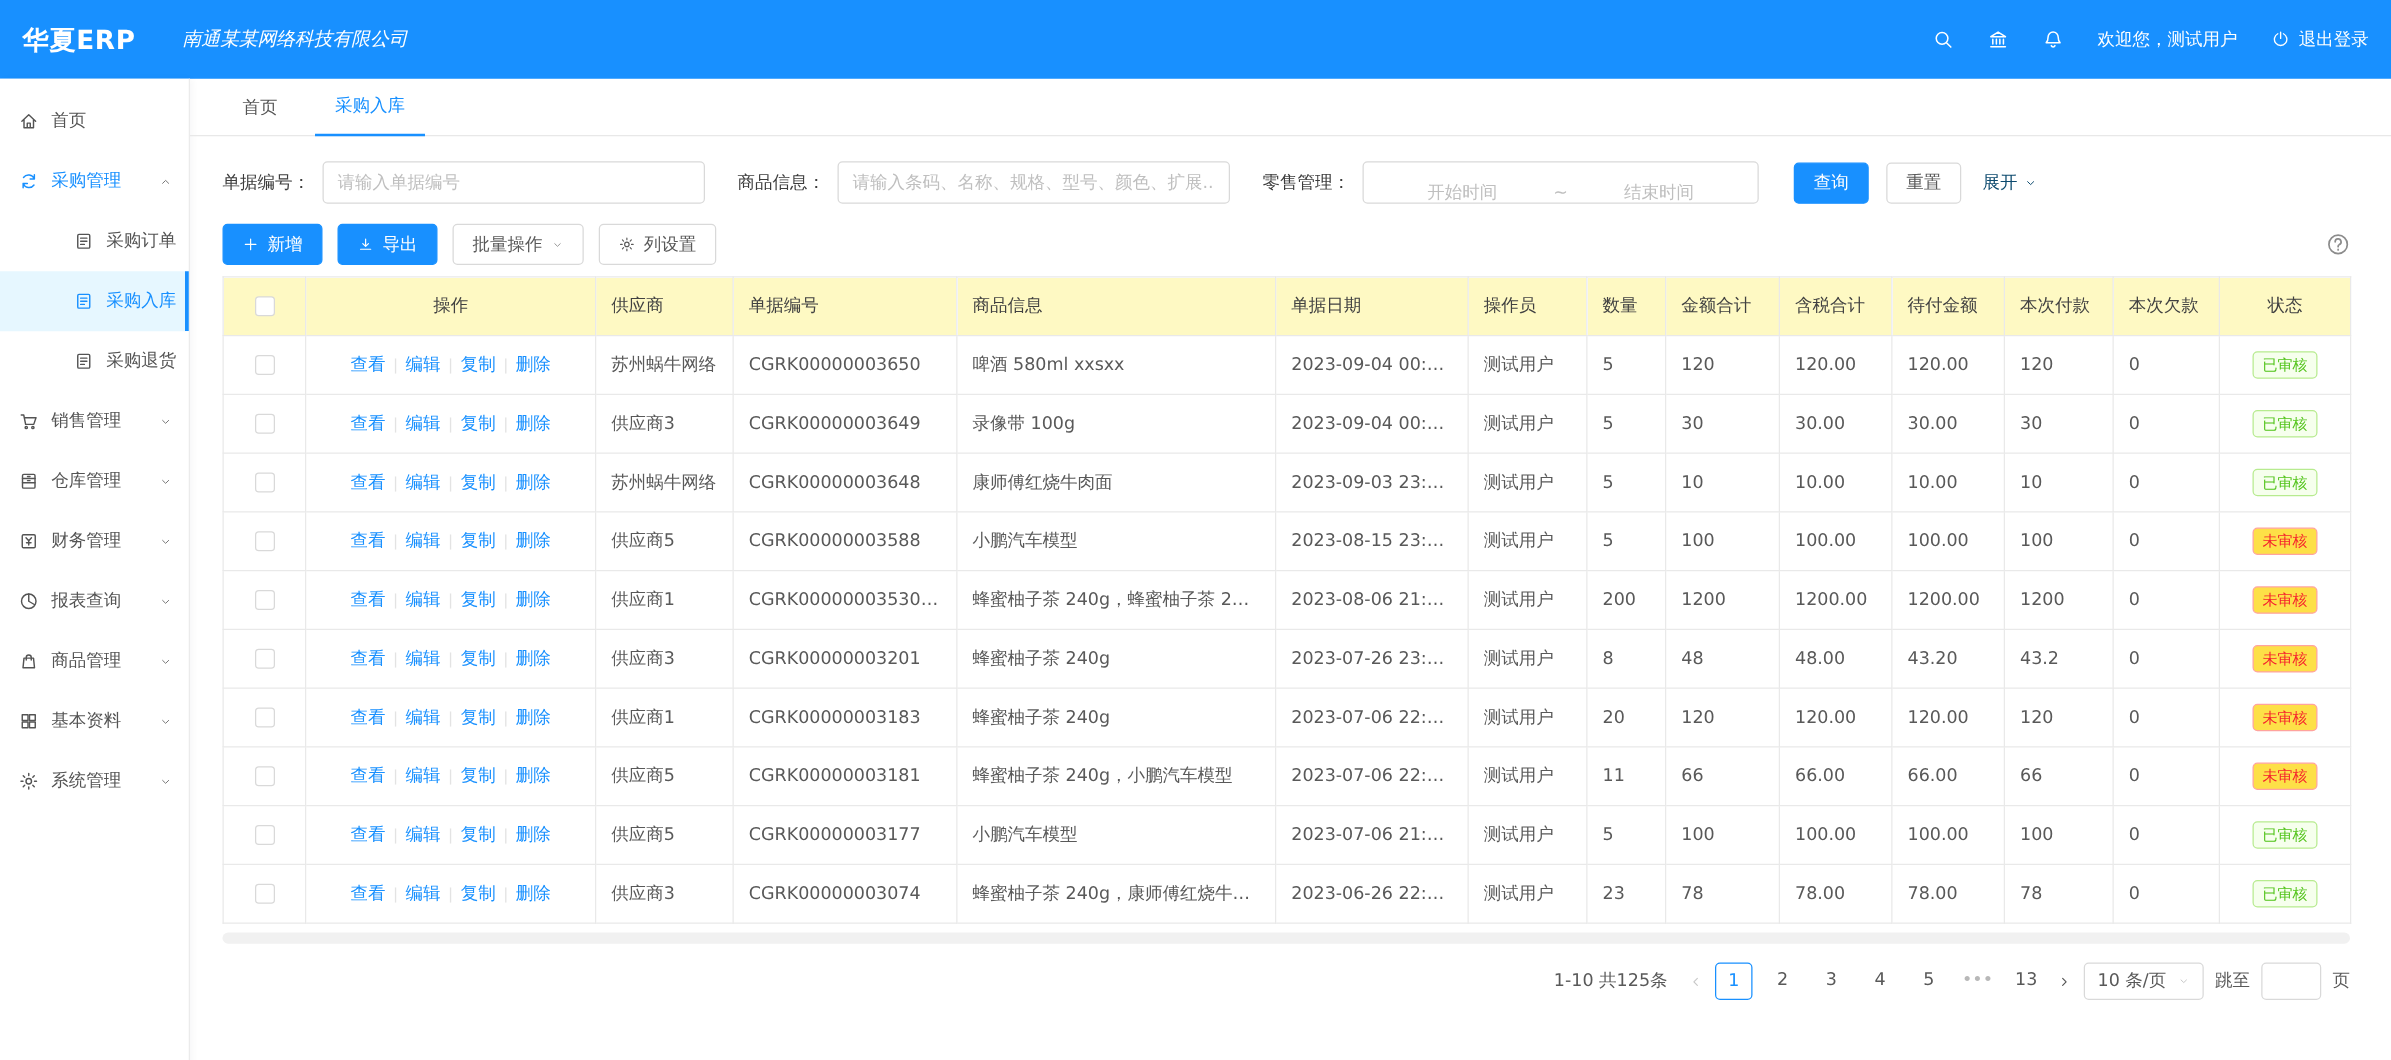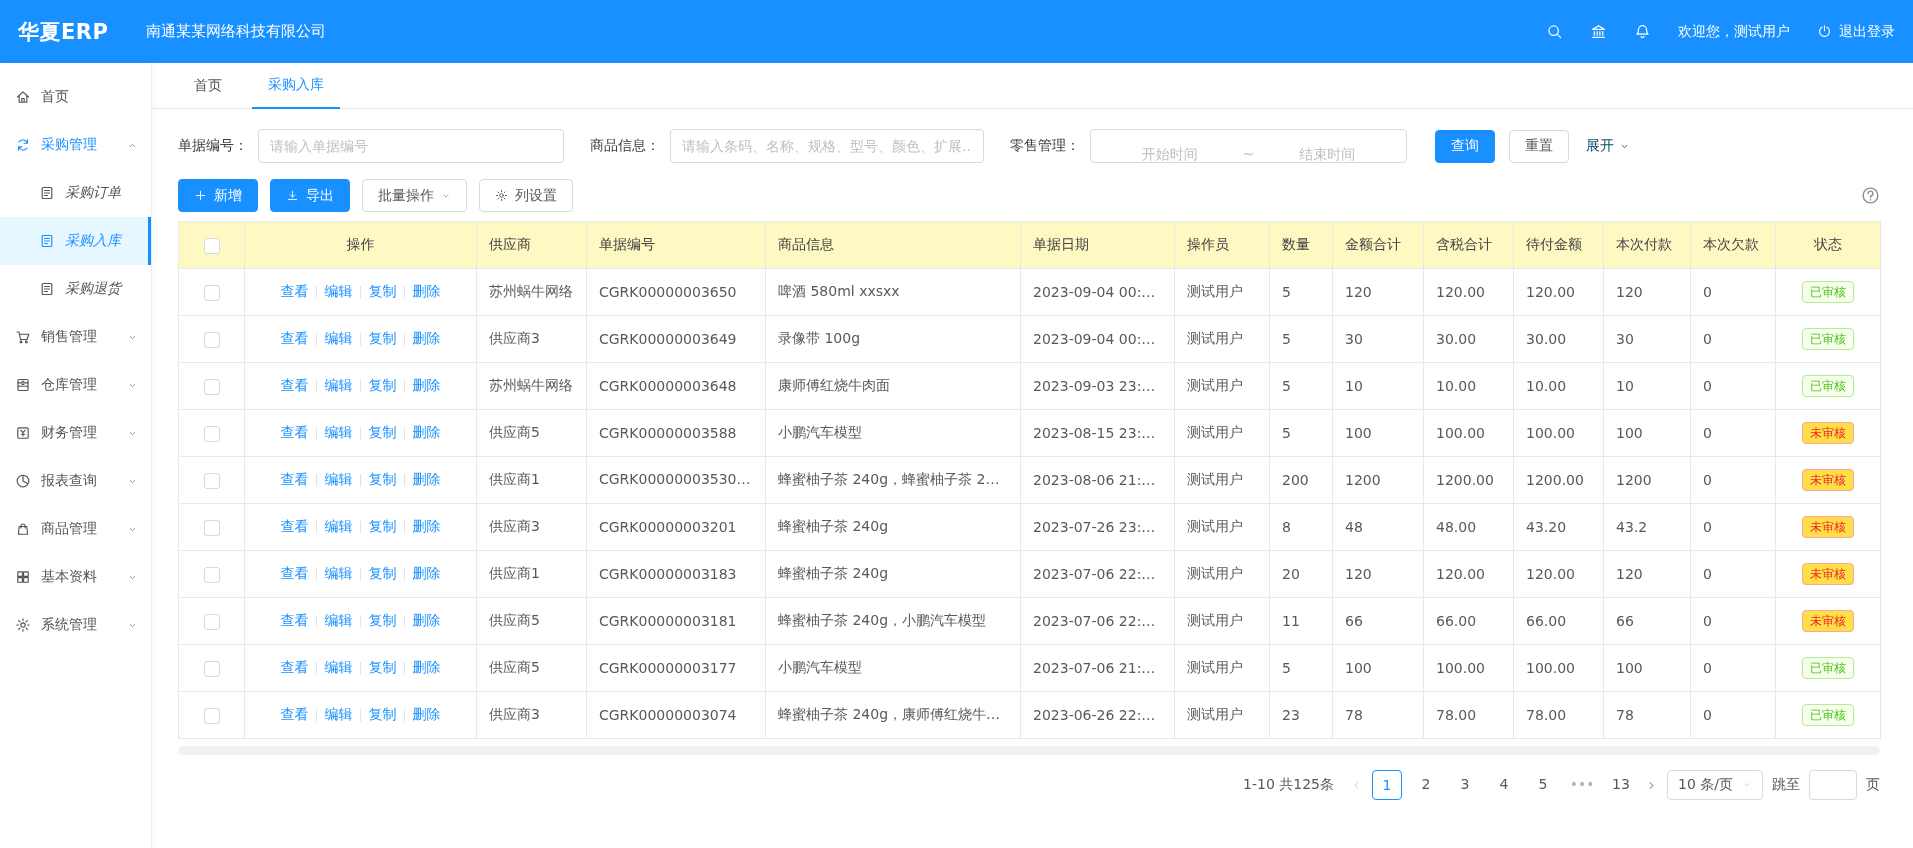--- a/index.html
+++ b/index.html
@@ -6,34 +6,34 @@
   html,body { width:1913px; height:848px; overflow:hidden; background:#fff;
     font-family:"DejaVu Sans","Liberation Sans",sans-serif; font-size:14px; color:#595959; }
 
   .icon { display:inline-flex; width:16px; height:16px; flex:none; }
   .icon svg { width:100%; height:100%; }
 
   
   .topbar { height:63px; background:#1890ff; display:flex; align-items:center;
     padding:0 18px; color:#fff; }
   .logo { font-size:21px; font-weight:700; width:128px; letter-spacing:.5px; }
-  .company { font-size:15px; }
+  .company { font-size:15px;font-style:italic; }
   .topbar-right { margin-left:auto; display:flex; align-items:center; gap:27px; }
   .top-icon { width:17px; height:17px; color:#fff; cursor:pointer; }
   .welcome { white-space:nowrap; }
   .logout { display:flex; align-items:center; gap:7px; cursor:pointer; white-space:nowrap; }
   .logout .icon { width:15px; height:15px; }
 
   
   .layout { display:flex; height:799px; }
   .sidebar { width:152px; flex:none; border-right:1px solid #ebebeb;
     box-shadow:2px 0 6px rgba(0,21,41,.04); padding-top:10px; background:#fff; }
   .side-item { height:48px; display:flex; align-items:center; gap:10px;
     padding:0 13px 0 15px; color:#545454; cursor:pointer; white-space:nowrap; }
-  .side-item.sub { padding-left:39px;font-style:italic; }
+  .side-item.sub { padding-left:59px; }
   .side-item .chev { margin-left:auto; width:11px; height:11px; color:#747474; }
   .side-item.parent-active { color:#1890ff; }
   .side-item.selected { background:#e6f7ff; color:#1890ff; box-shadow:inset -3px 0 0 #1890ff; }
 
   .main { flex:1; min-width:0; display:flex; flex-direction:column; }
   .tabbar { height:46px; flex:none; border-bottom:1px solid #e8e8e8; display:flex;
     align-items:stretch; padding:0 26px; gap:14px; }
   .tab { display:flex; align-items:center; padding:0 16px; color:#555; cursor:pointer;
     margin-bottom:-1px; }
   .tab.active { color:#1890ff; border-bottom:2px solid #1890ff; }

